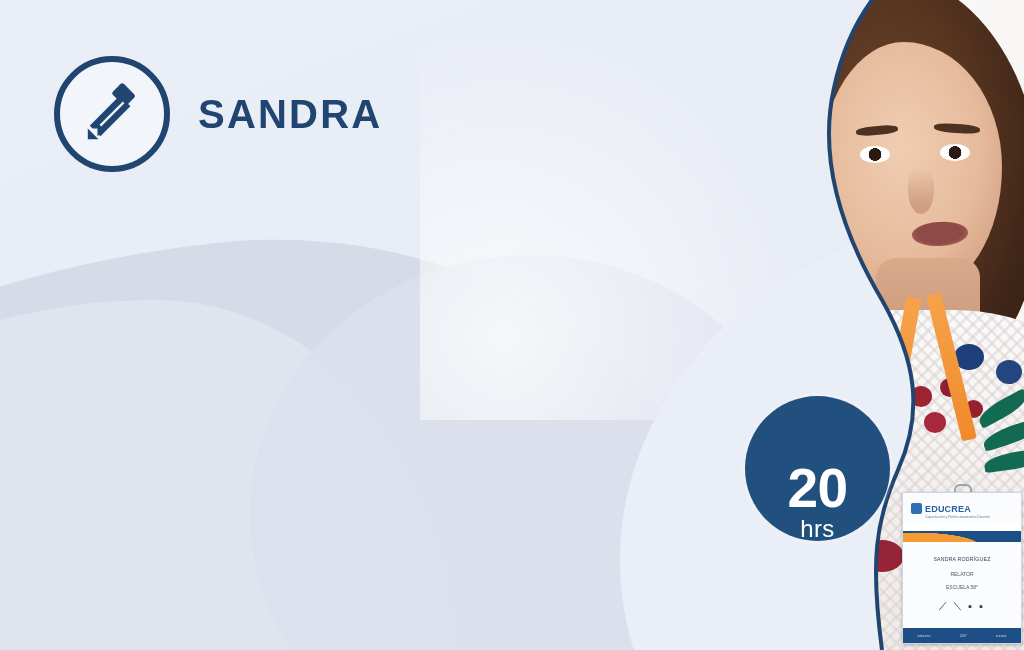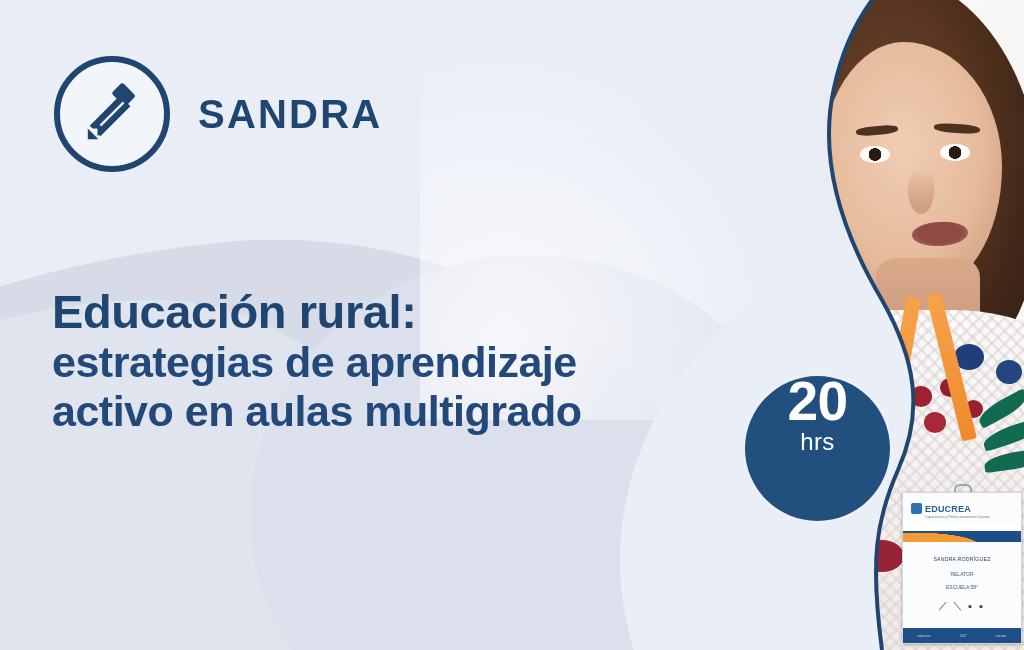--- a/index.html
+++ b/index.html
@@ -274,29 +274,29 @@
     line-height: 1.12;
     letter-spacing: -0.5px;
     margin: 0;
     white-space: nowrap;
   }
 
   
   .hours-badge {
     position: absolute;
     left: 745px;
-    top: 376px;
+    top: 396px;
     width: 145px;
     height: 145px;
     border-radius: 50%;
     background: #21507f;
     display: flex;
     flex-direction: column;
     align-items: center;
-    justify-content: flex-start;
+    justify-content: flex-end;
     color: #ffffff;
     box-shadow: 0 0 0 3px rgba(255,255,255,.15);
   }
   .hours-number {
     font-size: 55px;
     font-weight: bold;
     line-height: .94;
     letter-spacing: -0.5px;
   }
   .hours-unit {
@@ -393,24 +393,19 @@
           <polygon points="17,47 9,55 7,57 17,55 20,52"></polygon>
           <rect x="8" y="47" width="9" height="9" fill="#f2f5fa"></rect>
           <polygon points="7,58 7,47 18,58"></polygon>
           <line x1="20" y1="44" x2="44" y2="20" stroke="#f2f5fa" stroke-width="2.4"></line>
         </g>
       </svg>
     </div>
     <div class="curso-label">SANDRA</div>
   </div>
 
-  <div class="title-block">
-    <p class="title-line1">Educación rural:</p>
-    <p class="title-line2">estrategias de aprendizaje</p>
-    <p class="title-line3">activo en aulas multigrado</p>
-  </div>
 
   <div class="hours-badge">
     <div class="hours-number">20</div>
     <div class="hours-unit">hrs</div>
   </div>
 
 </div>
 
 </body></html>

